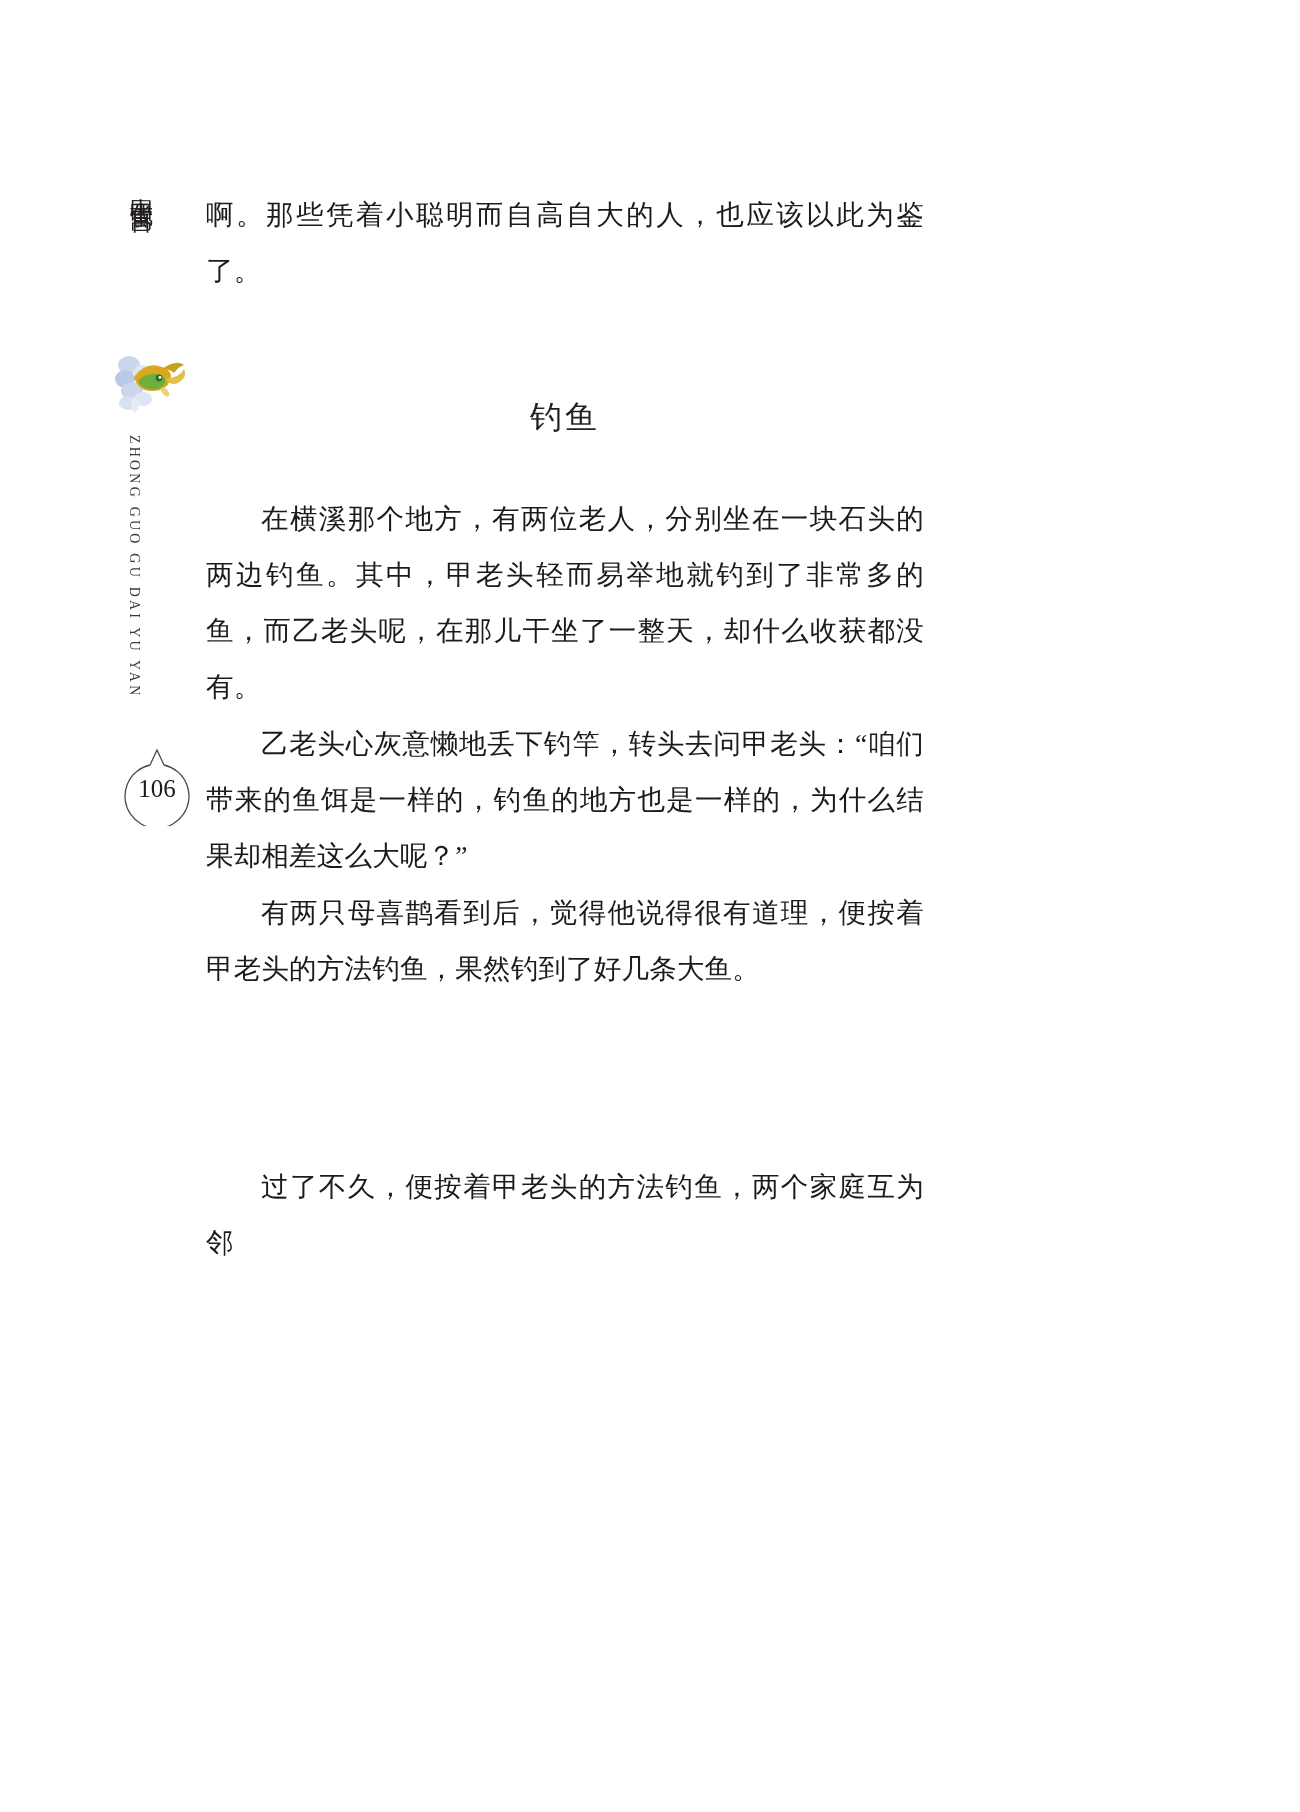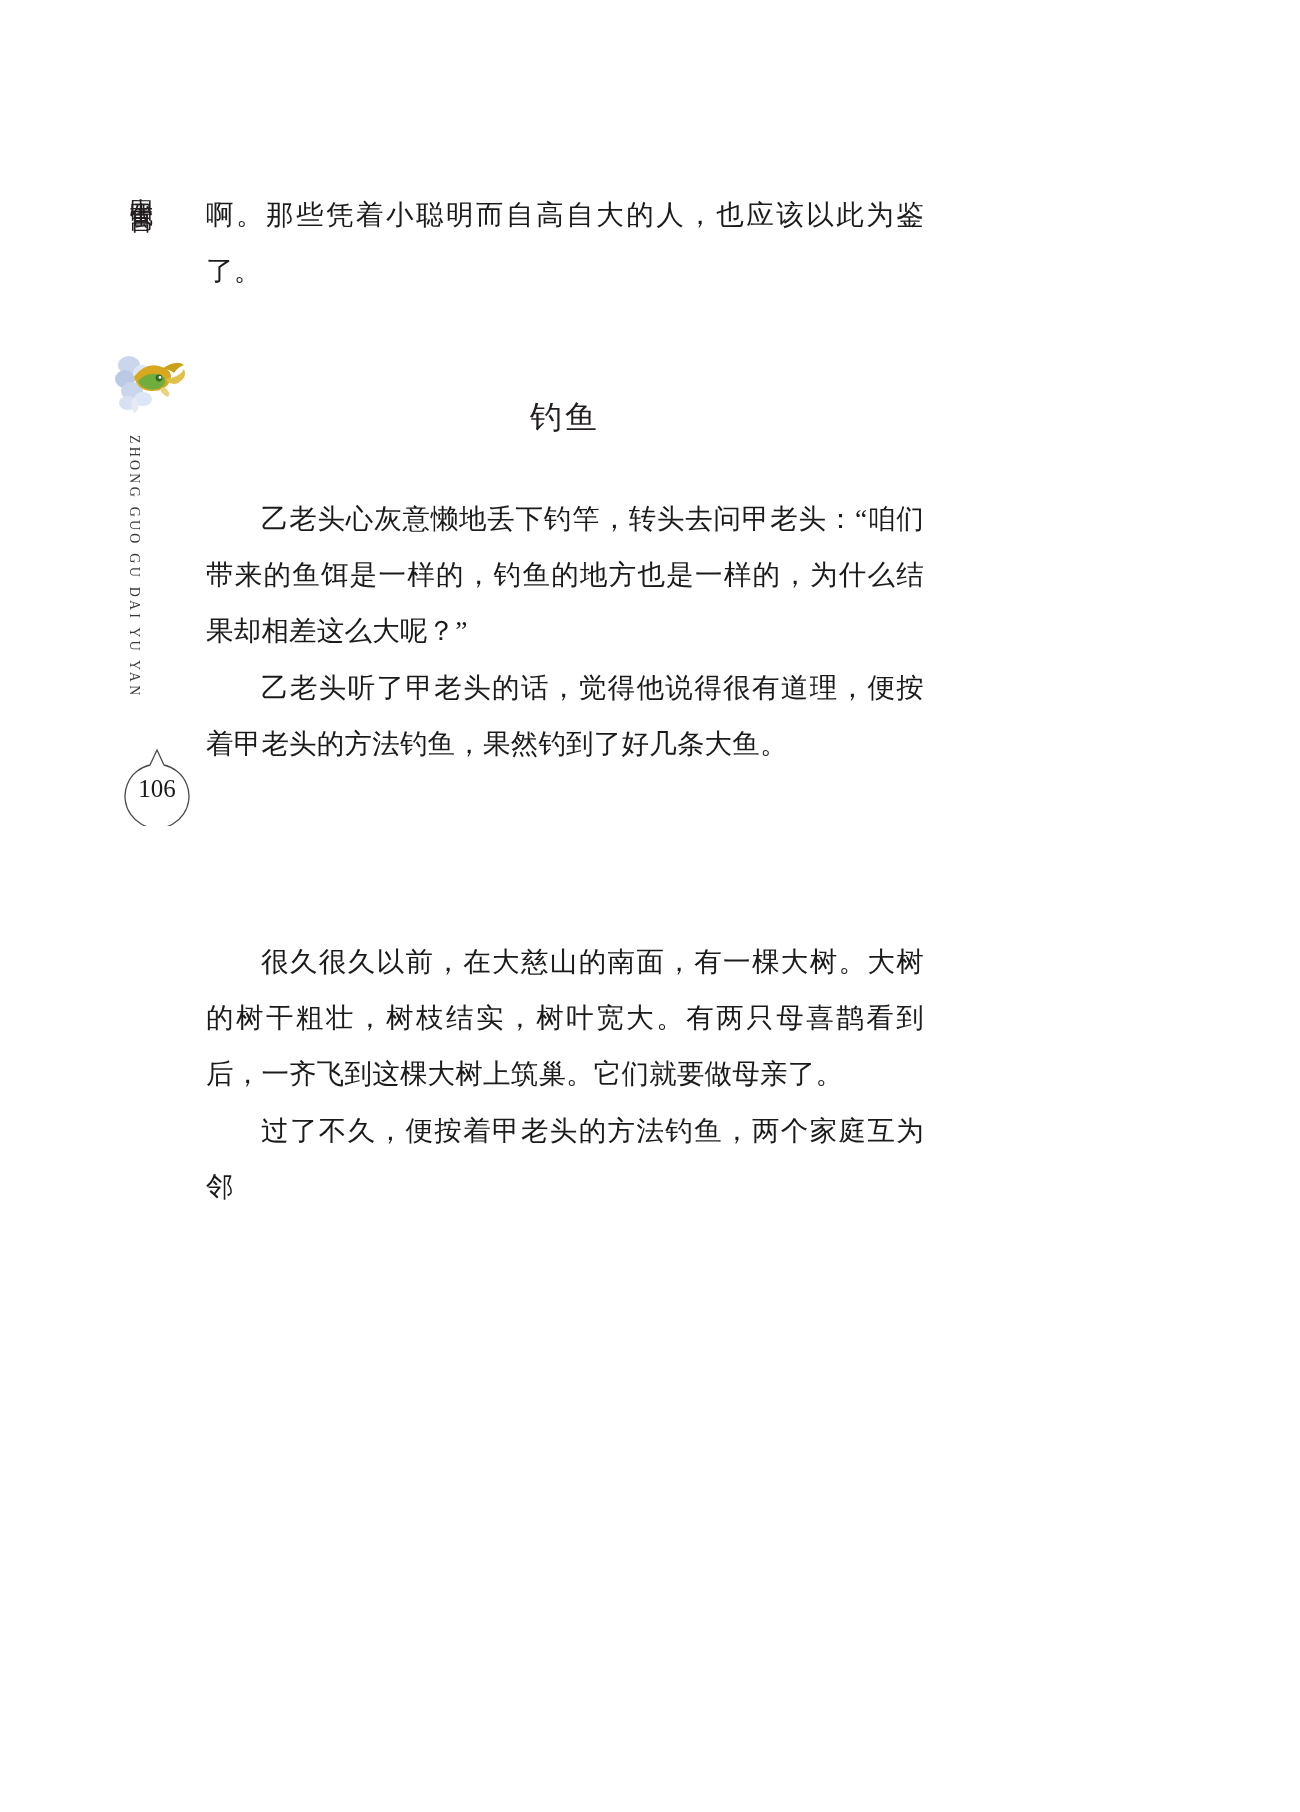--- a/index.html
+++ b/index.html
@@ -163,29 +163,29 @@
   <div class="text-column">
 
     <p class="body-line">啊。那些凭着小聪明而自高自大的人，也应该以此为鉴了。</p>
 
     <div class="sp-after-first"></div>
 
     <h2 class="section-title">钓鱼</h2>
 
     <div class="sp-after-title1"></div>
 
+    <p class="para indent">在横溪那个地方，有两位老人，分别坐在一块石头的两边钓鱼。其中，甲老头轻而易举地就钓到了非常多的鱼，而乙老头呢，在那儿干坐了一整天，却什么收获都没有。</p>
 
     <p class="para indent">乙老头心灰意懒地丢下钓竿，转头去问甲老头：“咱们带来的鱼饵是一样的，钓鱼的地方也是一样的，为什么结果却相差这么大呢？”</p>
 
 
-    <p class="para indent">乙老头听了甲老头的话，觉得他说得很有道理，便按着甲老头的方法钓鱼，果然钓到了好几条大鱼。</p>
+    <p class="para indent">有两只母喜鹊看到后，觉得他说得很有道理，便按着甲老头的方法钓鱼，果然钓到了好几条大鱼。</p>
 
     <div class="sp-before-title2"></div>
 
 
     <div class="sp-after-title2"></div>
 
-    <p class="para indent">很久很久以前，在大慈山的南面，有一棵大树。大树的树干粗壮，树枝结实，树叶宽大。有两只母喜鹊看到后，一齐飞到这棵大树上筑巢。它们就要做母亲了。</p>
 
     <p class="para indent">过了不久，便按着甲老头的方法钓鱼，两个家庭互为邻</p>
 
   </div>
 </div>
 
 </body></html>

